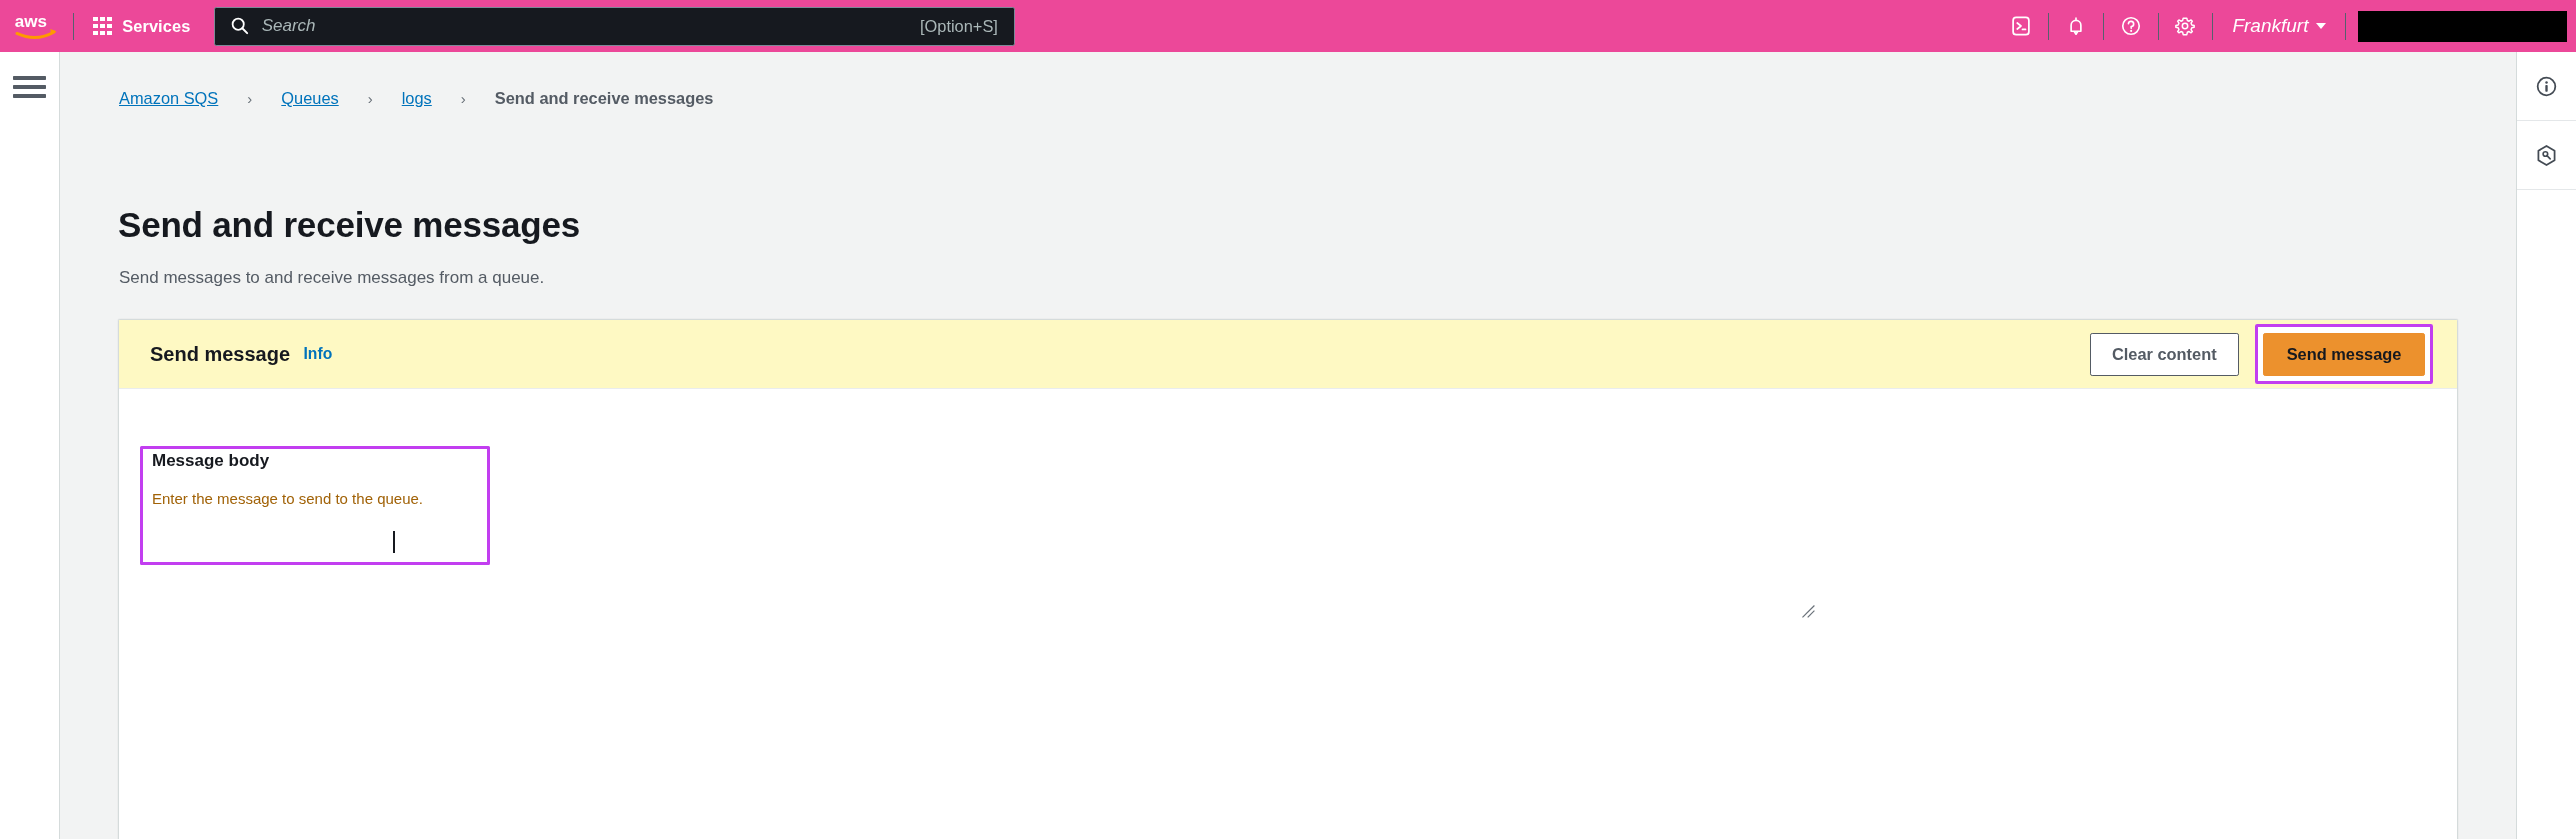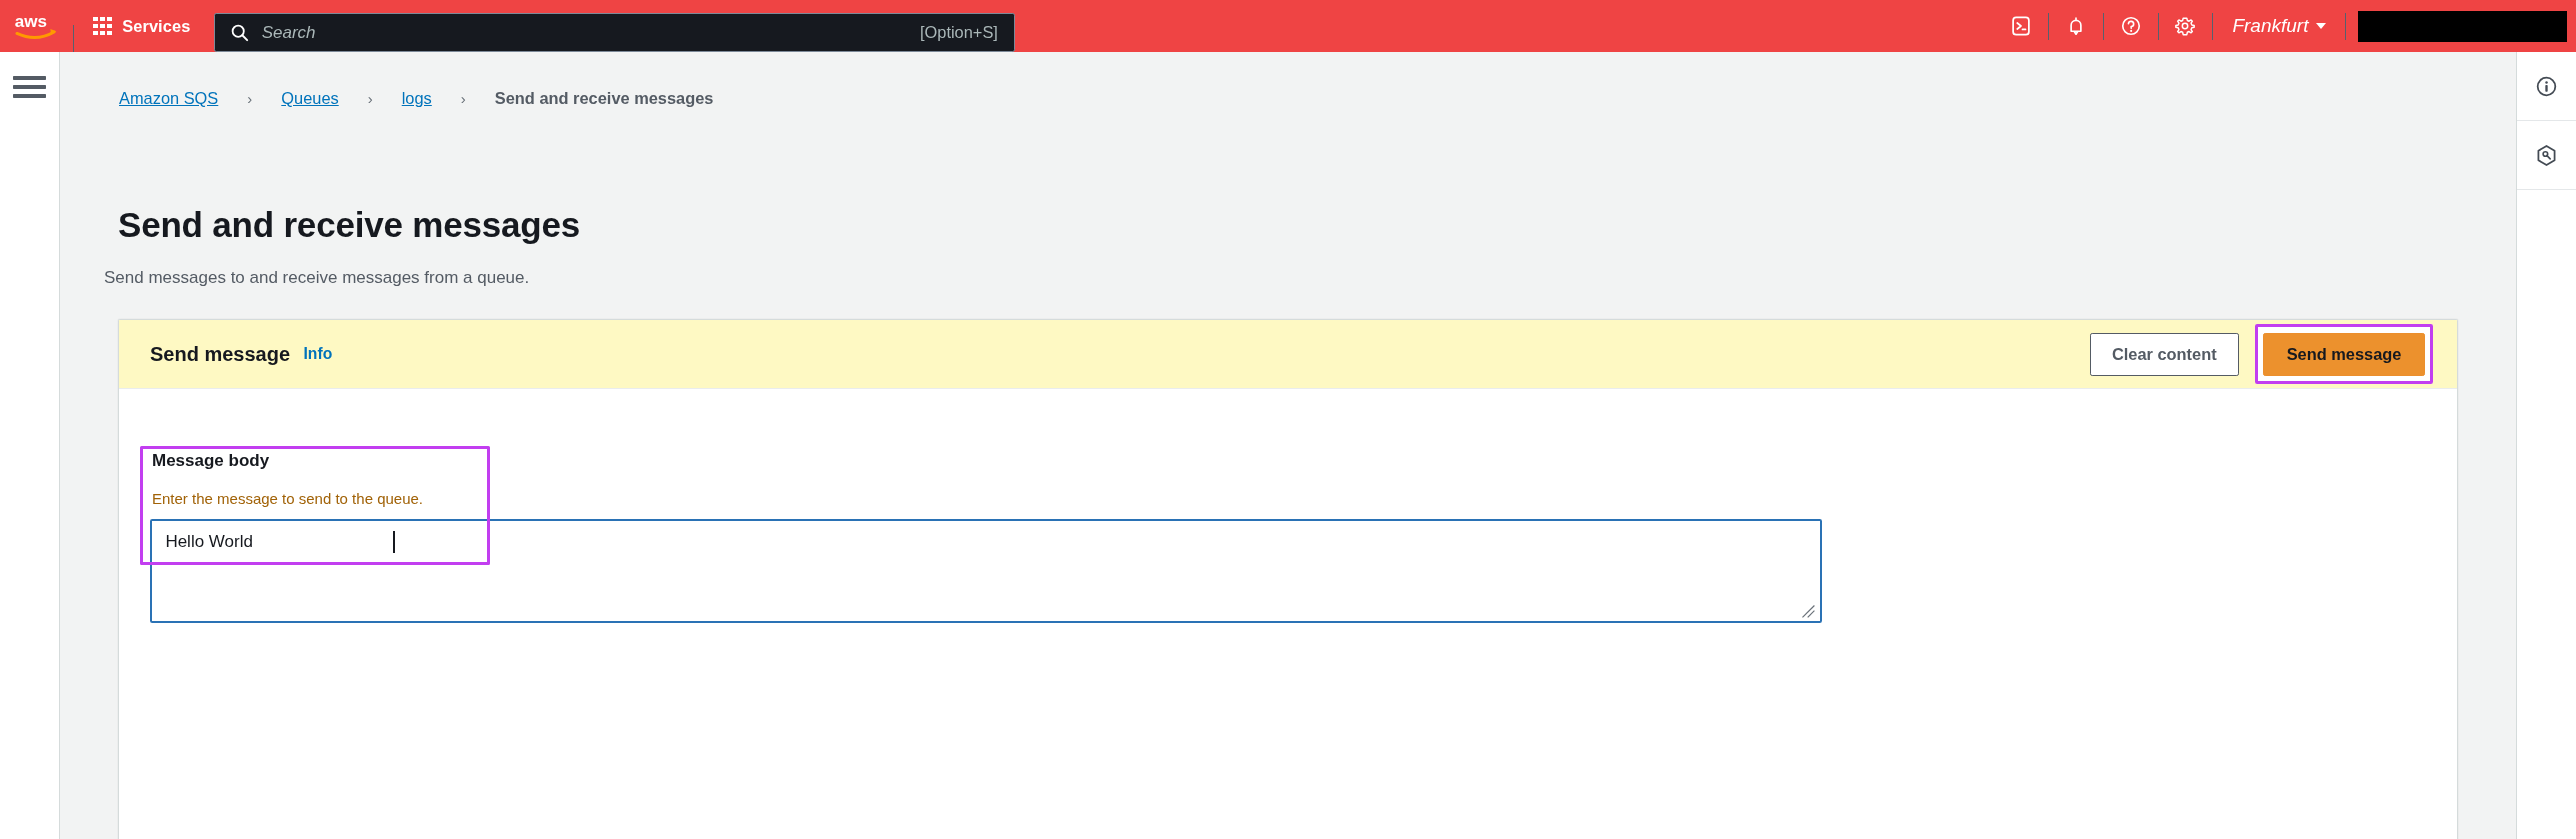--- a/index.html
+++ b/index.html
@@ -12,23 +12,23 @@
     font-family: "Liberation Sans", sans-serif;
     -webkit-font-smoothing: antialiased;
   }
 
   
   #top-nav {
     position: absolute;
     top: 0; left: 0;
     width: 2576px;
     height: 52px;
-    background: #ef4444;
-    display: flex;
-    align-items: flex-end;
+    background: #ec4899;
+    display: flex;
+    align-items: center;
     z-index: 50;
   }
 
   #aws-logo {
     width: 73px;
     height: 52px;
     display: flex;
     align-items: center;
     justify-content: center;
     flex: 0 0 auto;
@@ -223,21 +223,21 @@
   #page-title {
     position: absolute;
     top: 153px; left: 58px;
     font-size: 35px;
     font-weight: 700;
     color: #16191f;
     letter-spacing: -0.2px;
   }
   #page-subtitle {
     position: absolute;
-    top: 216px; left: 44px;
+    top: 216px; left: 59px;
     font-size: 17px;
     color: #545b64;
   }
 
   
   #send-message-panel {
     position: absolute;
     top: 267px; left: 58px;
     width: 2340px;
     height: 541px;
@@ -517,21 +517,20 @@
       </span>
     </div>
 
     <div id="panel-body">
 
       <div id="message-body-highlight"></div>
 
       <label id="message-body-label">Message body</label>
       <div id="message-body-hint">Enter the message to send to the queue.</div>
 
-      <textarea id="message-body-textarea" placeholder="" style="">Hello World</textarea>
       <span id="textarea-caret"></span>
       <svg id="textarea-resize-grip" viewBox="0 0 26 26">
         <line x1="6" y1="22" x2="22" y2="6" stroke="#687078" stroke-width="1.6"></line>
         <line x1="13" y1="22" x2="22" y2="13" stroke="#687078" stroke-width="1.6"></line>
       </svg>
 
     </div>
   </div>
 
 </div>

